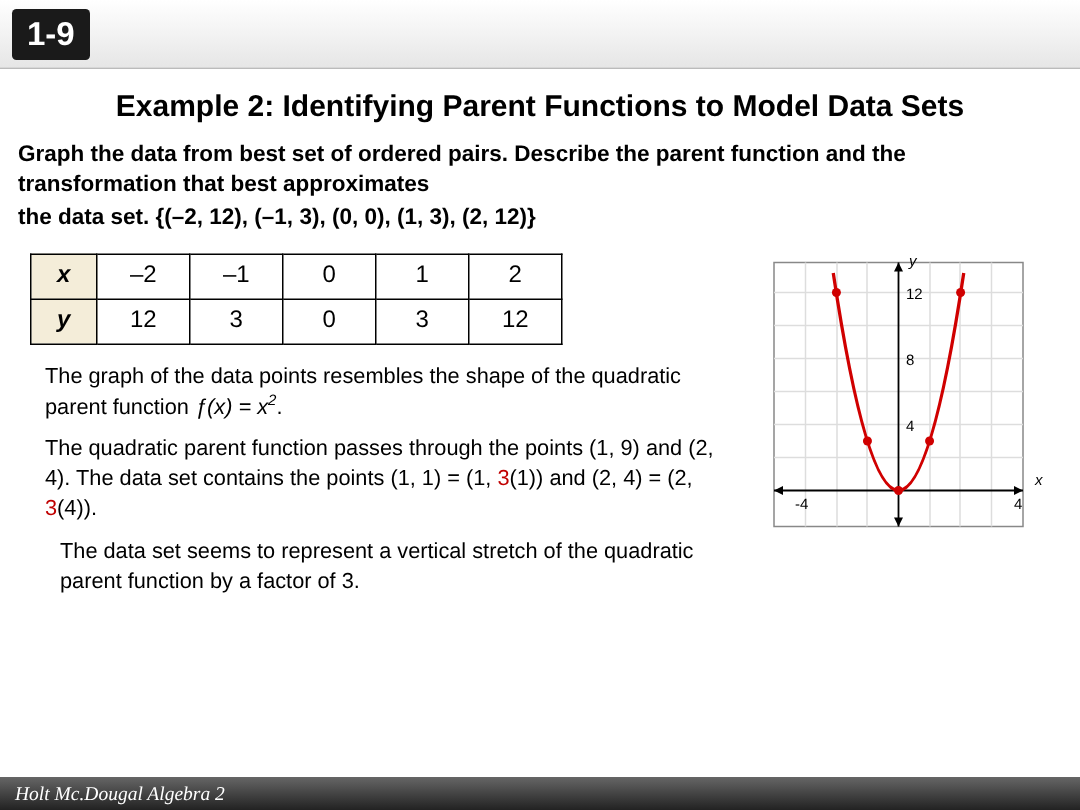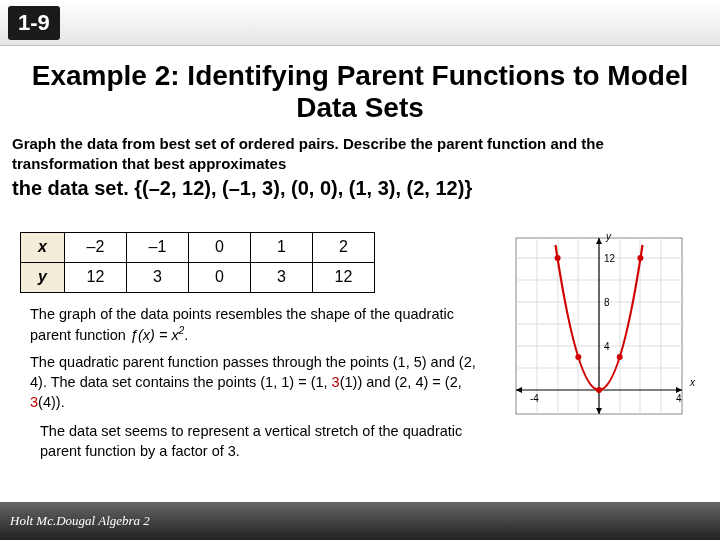--- a/index.html
+++ b/index.html
@@ -1,35 +1,35 @@
 <!DOCTYPE html>
 <html><head>
 <meta charset="utf-8">
 <style>
   * { margin: 0; padding: 0; box-sizing: border-box; }
   body { width: 720px; height: 540px; background: #fff; font-family: Arial, Helvetica, sans-serif; position: relative; overflow: hidden; }
   .header { height: 46px; background: linear-gradient(#fff,#e6e6e6); border-bottom: 1px solid #bbb; display: flex; align-items: center; }
   .badge { background: #1a1a1a; color: #fff; font-weight: bold; font-size: 22px; padding: 4px 10px; margin: 0 12px 0 8px; border-radius: 3px; font-family: "Verdana", sans-serif; }
   .title { font-weight: 900; font-size: 25px; color: #1a1a7a; font-family: "Verdana", "Arial Black", sans-serif; letter-spacing: -0.5px; }
-  .example-title { text-align: center; font-weight: 900; font-size: 28px; color: #000; margin: 14px 20px 10px; font-family: "Verdana", "Arial Black", sans-serif; }
+  .example-title { text-align: center; font-weight: 900; font-size: 20px; color: #000; margin: 14px 20px 10px; font-family: "Verdana", "Arial Black", sans-serif; }
   .instr { font-weight: 900; font-size: 15px; color: #000; margin: 6px 12px 2px; line-height: 1.35; font-family: "Verdana", "Arial Black", sans-serif; }
-  .setline { font-weight: bold; font-size: 20px; margin: 0 12px 28px; font-family: "Verdana", sans-serif; }
+  .setline { font-weight: bold; font-size: 15px; margin: 0 12px 12px; font-family: "Verdana", sans-serif; }
   .setline .lead { font-weight: 900; }
   .content { display: flex; padding: 0 12px; align-items: flex-start; }
   .left { flex: 1; }
   table.data { border-collapse: collapse; margin: 4px 0 12px 8px; }
   table.data td { border: 1px solid #000; width: 62px; height: 30px; text-align: center; font-size: 16px; font-family: Verdana, sans-serif; }
   table.data td.hd { font-style: italic; font-weight: bold; background: #f4edd9; width: 44px; }
   .body-text { font-size: 14.5px; line-height: 1.35; margin: 4px 8px 8px 18px; font-family: Arial, sans-serif; }
   .body-text .fx { font-style: italic; }
   .body-text sup { font-size: 10px; }
   .body-text .r { color: #c00000; }
   .conclusion { font-size: 14.5px; line-height: 1.35; margin: 10px 8px 0 28px; font-family: Arial, sans-serif; }
   .graph { width: 210px; height: 210px; margin-top: 2px; margin-right: 4px; flex-shrink: 0; }
-  .footer { position: absolute; bottom: 0; left: 0; right: 0; height: 38px; background: linear-gradient(#666,#222); display: flex; align-items: center; justify-content: space-between; padding: 0 10px; }
+  .footer { position: absolute; bottom: 0; left: 0; right: 0; height: 22px; background: linear-gradient(#666,#222); display: flex; align-items: center; justify-content: space-between; padding: 0 10px; }
   .footer-left { color: #fff; font-family: Georgia, serif; font-size: 13px; font-style: italic; }
   .footer-right { color: #fff; font-size: 10px; font-family: Arial; background: #000; padding: 2px 6px; border-radius: 2px; }
 </style>
 </head>
 <body>
 
 <div class="header">
   <span class="badge">1-9</span>
 </div>
 
@@ -62,21 +62,21 @@
         <td>12</td>
       </tr>
     </tbody>
       </table>
 
     <div class="body-text">
       <span>The graph of the data points resembles the shape of the quadratic parent function </span><span class="fx"><span>ƒ(x) = x</span><sup>2</sup></span><span>.</span>
     </div>
 
     <div class="body-text">
-      <span>The quadratic parent function passes through the points (1, 5) and (2, 4). The data set contains the points (1, 1) = (1, </span><span class="r">3</span><span>(1)) and (2, 4) = (2, </span><span class="r">3</span><span>(4)).</span>
+      <span>The quadratic parent function passes through the points (1, 9) and (2, 4). The data set contains the points (1, 1) = (1, </span><span class="r">3</span><span>(1)) and (2, 4) = (2, </span><span class="r">3</span><span>(4)).</span>
     </div>
 
     <div class="conclusion">The data set seems to represent a vertical stretch of the quadratic parent function by a factor of 3.</div>
   </div>
 
   <svg class="graph" viewBox="0 0 210 210">
     <rect x="22" y="8" width="166" height="176" fill="#fff" stroke="#888"></rect>
 
     <g stroke="#ddd" stroke-width="1">
       <line x1="43" y1="8" x2="43" y2="184"></line>

